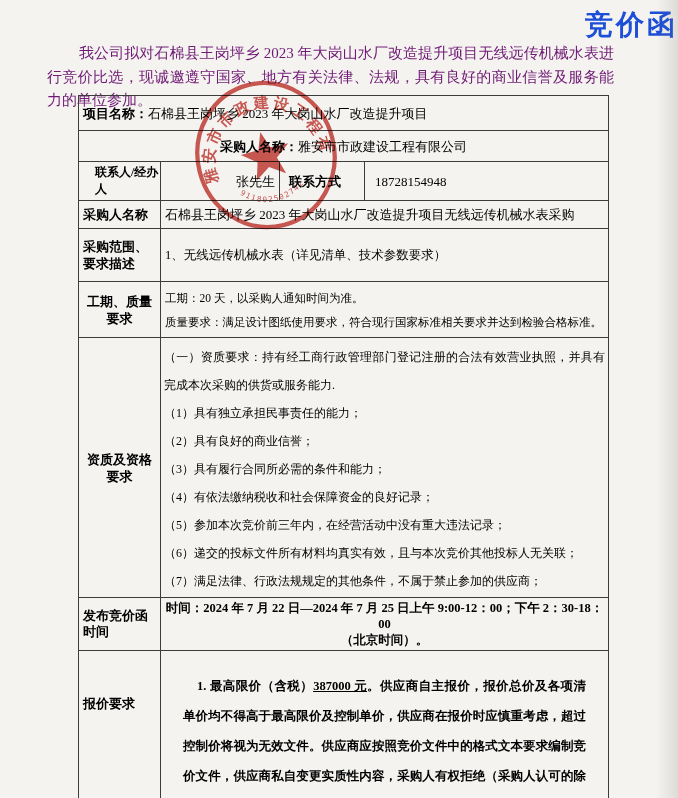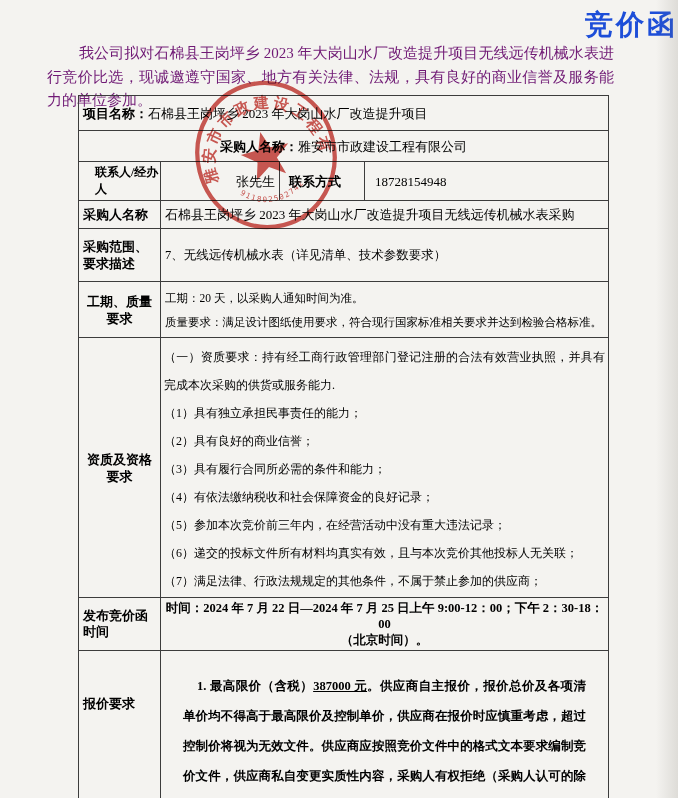--- a/index.html
+++ b/index.html
@@ -104,21 +104,21 @@
         <td class="lbl" style="font-size:13px;padding-left:9px;">联系方式</td>
         <td style="padding-left:10px;">18728154948</td>
       </tr>
       <tr class="r4">
         <td class="lbl">采购人名称</td>
         <td colspan="3" class="content">石棉县王岗坪乡 2023 年大岗山水厂改造提升项目无线远传机械水表采购</td>
       </tr>
       <tr class="r5">
         <td class="lbl preline">采购范围、
 要求描述</td>
-        <td colspan="3" class="content">7、无线远传机械水表（详见清单、技术参数要求）</td>
+        <td colspan="3" class="content">1、无线远传机械水表（详见清单、技术参数要求）</td>
       </tr>
       <tr class="r6">
         <td class="lbl-c preline">工期、质量
 要求</td>
         <td colspan="3" class="content preline">工期：20 天，以采购人通知时间为准。
 质量要求：满足设计图纸使用要求，符合现行国家标准相关要求并达到检验合格标准。</td>
       </tr>
       <tr class="r7">
         <td class="lbl-c preline">资质及资格
 要求</td>

